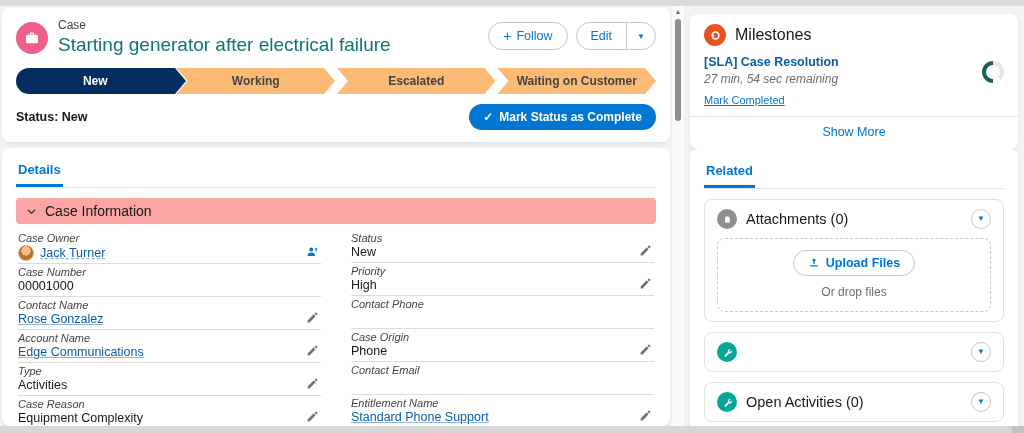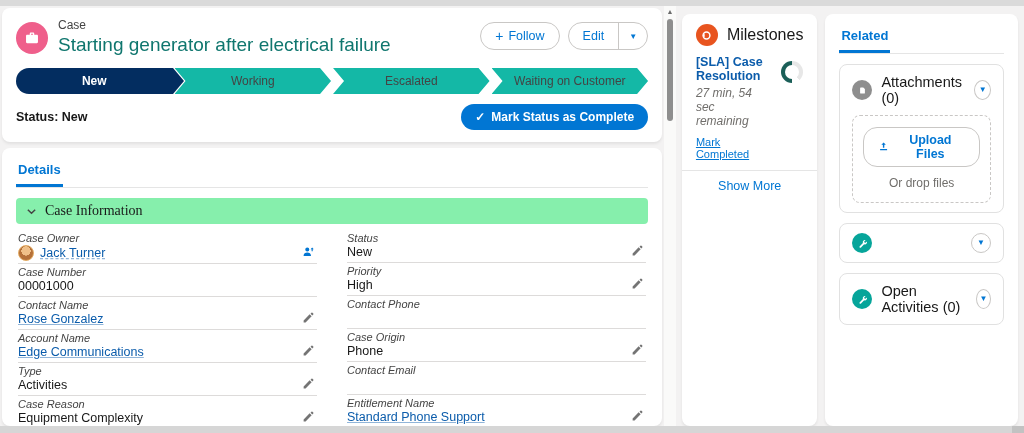--- a/index.html
+++ b/index.html
@@ -25,55 +25,55 @@
   .page-title { font-size:19px; color:#0f766e; margin-top:2px; }
   .header-actions { margin-left:auto; display:flex; gap:8px; margin-top:4px; }
   .btn-pill { display:flex; align-items:center; gap:5px; height:28px; padding:0 14px; border:1px solid #c9c7c5; border-radius:15px; background:#fff; color:#0176d3; font-size:12.5px; cursor:pointer; }
   .btn-group { display:flex; height:28px; border:1px solid #c9c7c5; border-radius:15px; overflow:hidden; background:#fff; }
   .btn-seg { display:flex; align-items:center; padding:0 14px; color:#0176d3; font-size:12.5px; cursor:pointer; }
   .btn-seg + .btn-seg { border-left:1px solid #c9c7c5; padding:0 10px; }
   .caret-down { font-size:8px; color:#0176d3; }
 
   
   .path { display:flex; margin-top:12px; height:26px; }
-  .stage { flex:1; display:flex; align-items:center; justify-content:center; font-size:12px; color:#444; background:#14b8a6; position:relative; }
+  .stage { flex:1; display:flex; align-items:center; justify-content:center; font-size:12px; color:#444; background:#fdba74; position:relative;font-weight:bold; }
   .stage.mid { clip-path:polygon(0 0, calc(100% - 11px) 0, 100% 50%, calc(100% - 11px) 100%, 0 100%, 11px 50%); margin-left:2px; }
   .stage.first { background:#032d60; color:#fff; border-radius:13px 0 0 13px; z-index:2; font-weight:bold; }
   .stage.first::after { content:""; position:absolute; right:-11px; top:0; border-top:13px solid transparent; border-bottom:13px solid transparent; border-left:11px solid #032d60; }
   .stage.last { border-radius:0 13px 13px 0; clip-path:polygon(0 0, 100% 0, 100% 100%, 0 100%, 11px 50%); margin-left:2px; }
 
   .status-row { display:flex; align-items:center; justify-content:space-between; margin-top:10px; }
   .status-line { font-size:12.5px; font-weight:bold; color:#181818; }
   .btn-primary { display:flex; align-items:center; gap:6px; height:26px; padding:0 14px; background:#0176d3; border:none; border-radius:14px; color:#fff; font-size:12px; font-weight:bold; cursor:pointer; }
 
   
   .details-card { flex:1; padding:10px 14px; overflow:hidden; }
   .tabs-row { border-bottom:1px solid #e5e5e5; }
   .tab { display:inline-block; padding:4px 2px 7px 2px; font-size:13px; font-weight:bold; color:#0176d3; border-bottom:3px solid #0176d3; cursor:pointer; }
-  .section-header { margin-top:10px; background:#86efac; border-radius:4px; padding:5px 10px; display:flex; align-items:center; gap:8px; height:26px; cursor:pointer;font-family:Liberation Serif, serif; }
+  .section-header { margin-top:10px; background:#fca5a5; border-radius:4px; padding:5px 10px; display:flex; align-items:center; gap:8px; height:26px; cursor:pointer; }
   .section-title { font-size:14px; color:#181818; }
 
   .fields { margin-top:6px; display:flex; gap:30px; padding:0 2px; }
   .fcol { flex:1; }
   .field { position:relative; border-bottom:1px solid #dddbda; padding:2px 0 2px 0; min-height:29px; }
   .f-label { font-size:11px; color:#444; line-height:13px;font-style:italic; }
   .f-value { font-size:12.5px; color:#181818; line-height:15px; display:flex; align-items:center; gap:6px; min-height:15px; }
   a.link { color:#0b5cab; text-decoration:underline; text-decoration-color:rgba(11,92,171,.45); cursor:pointer; }
   a.link.dashed { text-decoration-style:dashed; }
   .pencil { position:absolute; right:2px; bottom:5px; cursor:pointer; line-height:0; }
   .avatar { width:16px; height:16px; border-radius:50%; background:radial-gradient(circle at 50% 35%, #f0c089 0 40%, #b5713a 41% 100%); border:1px solid #e0a860; flex:0 0 16px; }
   .owner-change { position:absolute; right:2px; bottom:5px; cursor:pointer; line-height:0; }
 
   
   .vscroll { width:12px; display:flex; flex-direction:column; align-items:center; background:#fafaf9; padding-top:2px; }
   .vscroll .arrow { font-size:7px; color:#6b6b6b; line-height:8px; }
   .vscroll .thumb { width:6px; height:102px; background:#8e8e8e; border-radius:3px; margin-top:3px; }
 
   
-  .right-region { flex:1; padding:8px 6px 0 6px; display:flex; flex-direction:row; gap:8px; }
+  .right-region { flex:1; padding:8px 6px 0 6px; display:flex; flex-direction:column; }
 
   .ms-card { padding:10px 14px 0 14px; }
   .ms-header { display:flex; align-items:center; gap:9px; }
   .ms-icon { width:22px; height:22px; border-radius:50%; background:#e8541f; display:flex; align-items:center; justify-content:center; flex:0 0 22px; }
   .ms-title { font-size:16px; color:#181818; }
   .ms-body { position:relative; padding-right:40px; }
   .ms-item { margin-top:9px; font-size:12.5px; font-weight:bold; color:#0b5cab; cursor:pointer; }
   .ms-remaining { margin-top:3px; font-size:12px; font-style:italic; color:#706e6b; }
   .ms-mark { margin-top:8px; font-size:11px; color:#0176d3; cursor:pointer;text-decoration:underline; }
   .ring { position:absolute; right:0; top:6px; width:22px; height:22px; border-radius:50%; background:conic-gradient(from 180deg, #1b5f58 0 50%, #e7e7e7 50% 88%, #fff 88% 100%); display:flex; align-items:center; justify-content:center; }

